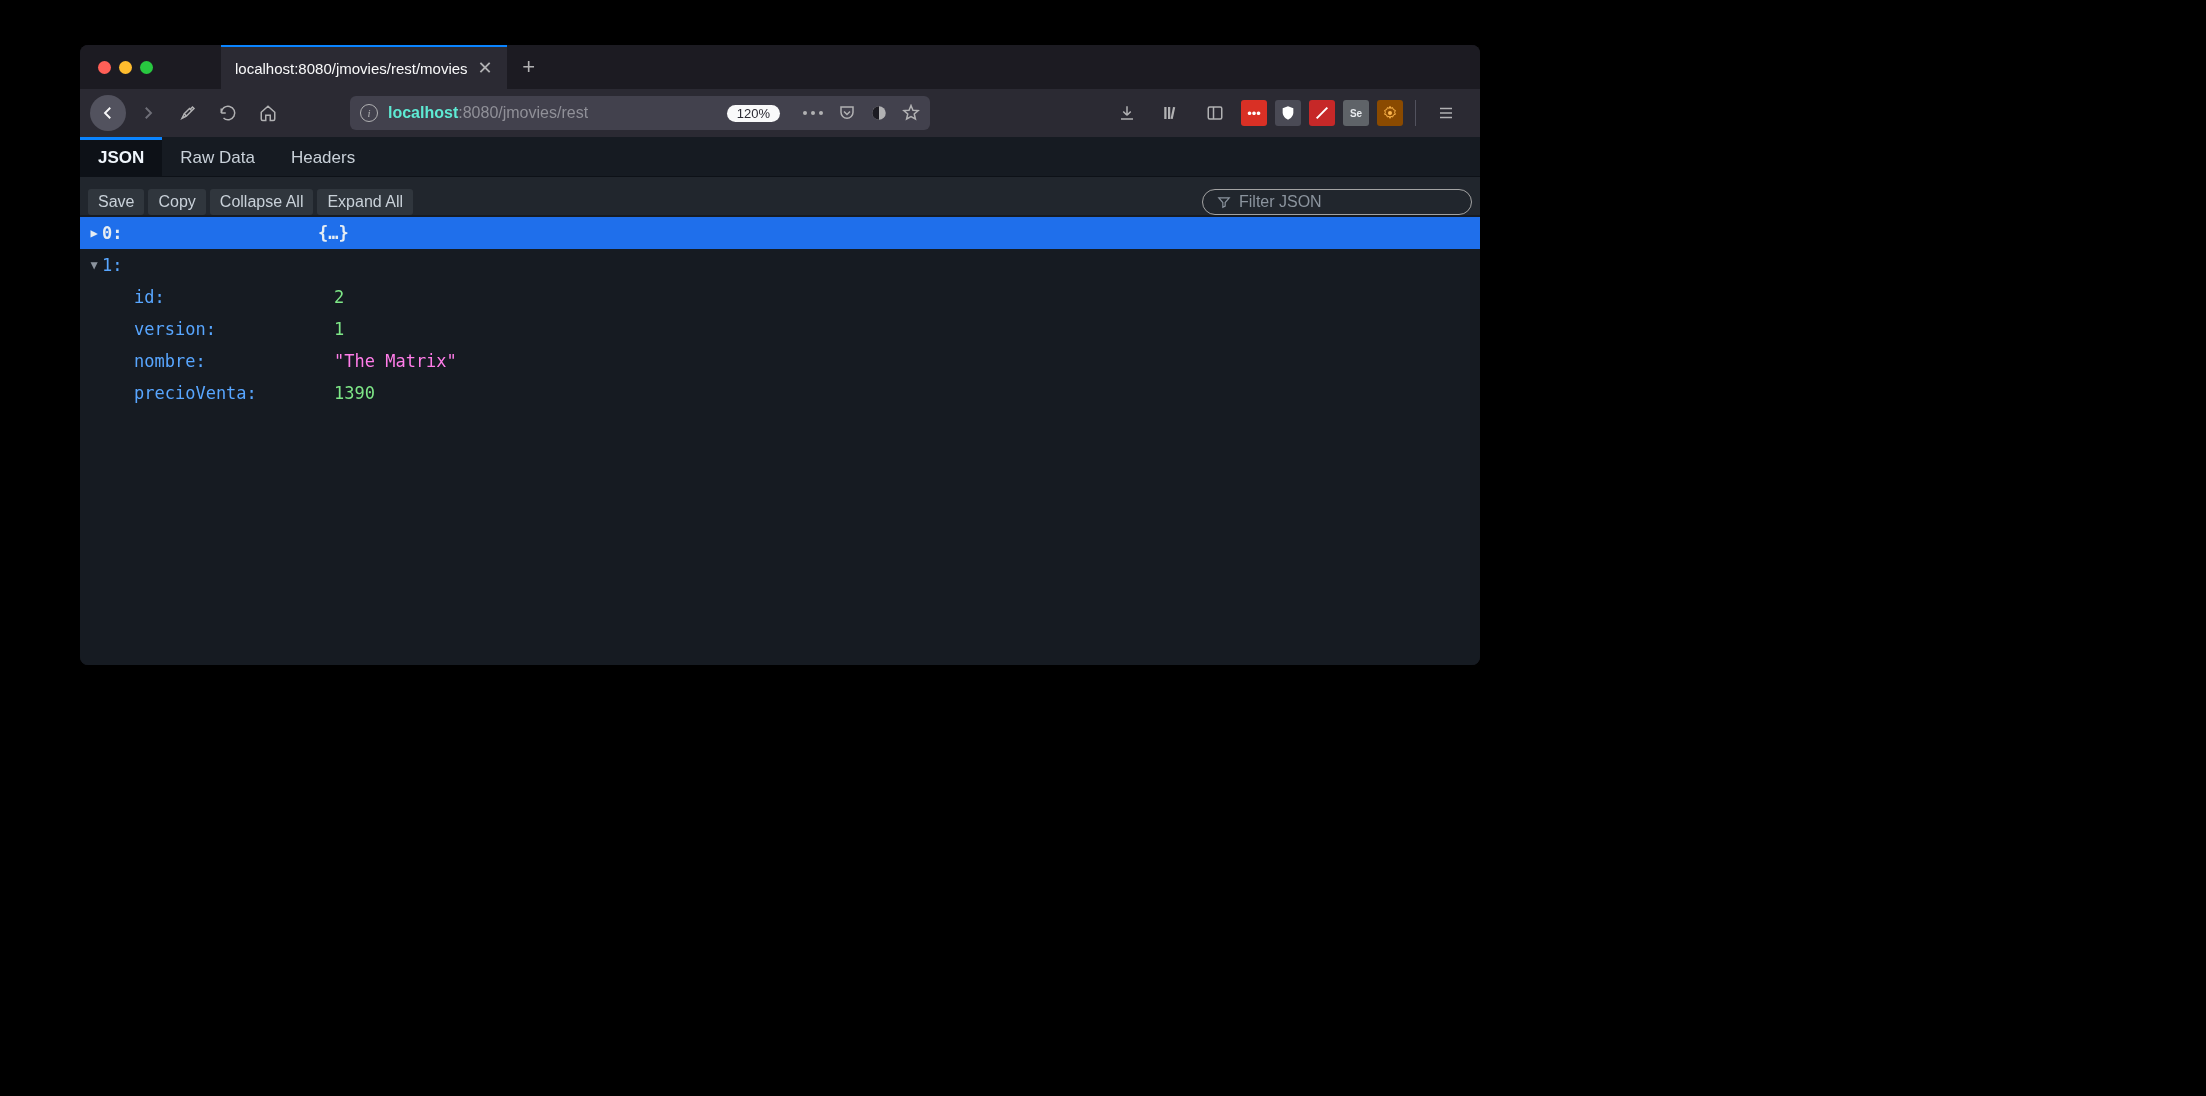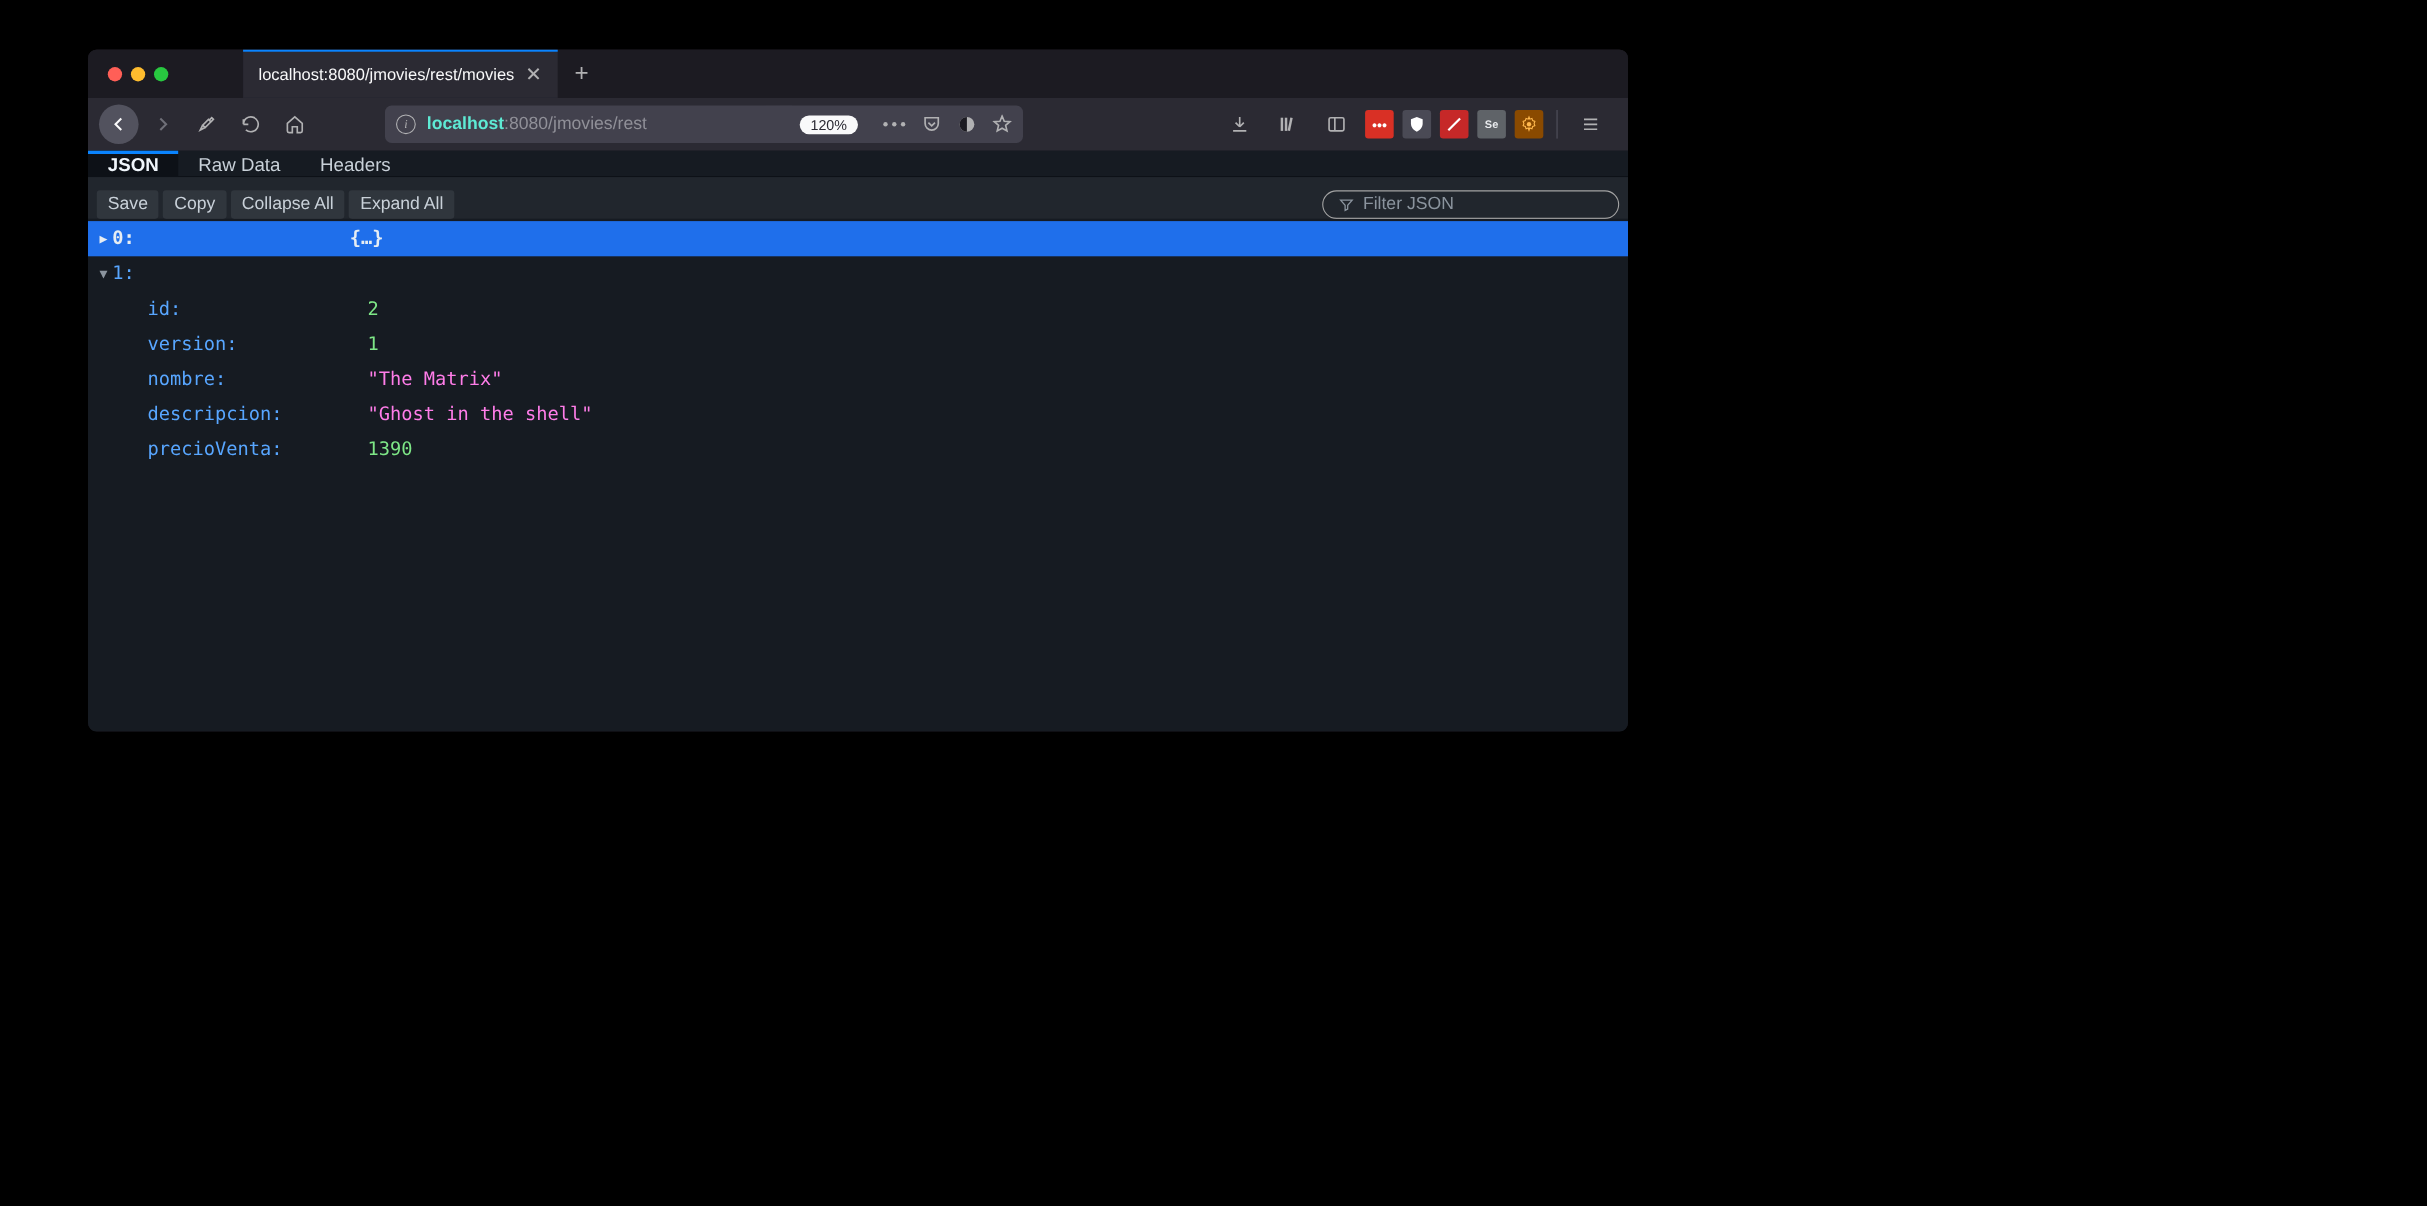--- a/index.html
+++ b/index.html
@@ -131,21 +131,21 @@
   .ext-icons { display:flex; align-items:center; gap: 8px; padding-right: 6px;}
   .ext { width:26px; height:26px; display:flex;align-items:center;justify-content:center; border-radius:3px; font-size:13px;}
   .ext.red { background:#d93025; color:#fff;}
   .ext.shield { background:#4a4a55; color:#fff;}
   .ext.redslash { background:#c62828; color:#fff;}
   .ext.se { background:#5f6368; color:#e8eaed; font-size:10px; font-weight:600;}
   .ext.gear { background:#8a4a00; color:#ffb84d;}
   .vsep { width:1px; height:26px; background:#52525e; margin: 0 4px;}
   
   .viewer-tabs {
-    height: 24px;
+    height: 40px;
     background: #161b22;
     display: flex;
     align-items: stretch;
     border-bottom: 1px solid #0d1117;
   }
   .vtab {
     padding: 0 18px;
     display: flex;
     align-items: center;
     color: #c9d1d9;
@@ -405,23 +405,18 @@
       <span class="keycol"><span class="key">version:</span></span>
       <span class="val num">1</span>
     </div>
     <div class="row">
       <span class="indent" style="width:48px"></span>
       <span class="keycol"><span class="key">nombre:</span></span>
       <span class="val str">"The Matrix"</span>
     </div>
     <div class="row">
       <span class="indent" style="width:48px"></span>
-      <span class="keycol"><span class="key">descripcion:</span></span>
-      <span class="val str">"Ghost in the shell"</span>
-    </div>
-    <div class="row">
-      <span class="indent" style="width:48px"></span>
       <span class="keycol"><span class="key">precioVenta:</span></span>
       <span class="val num">1390</span>
     </div>
   </div>
 
 </div>
 
 </body></html>

